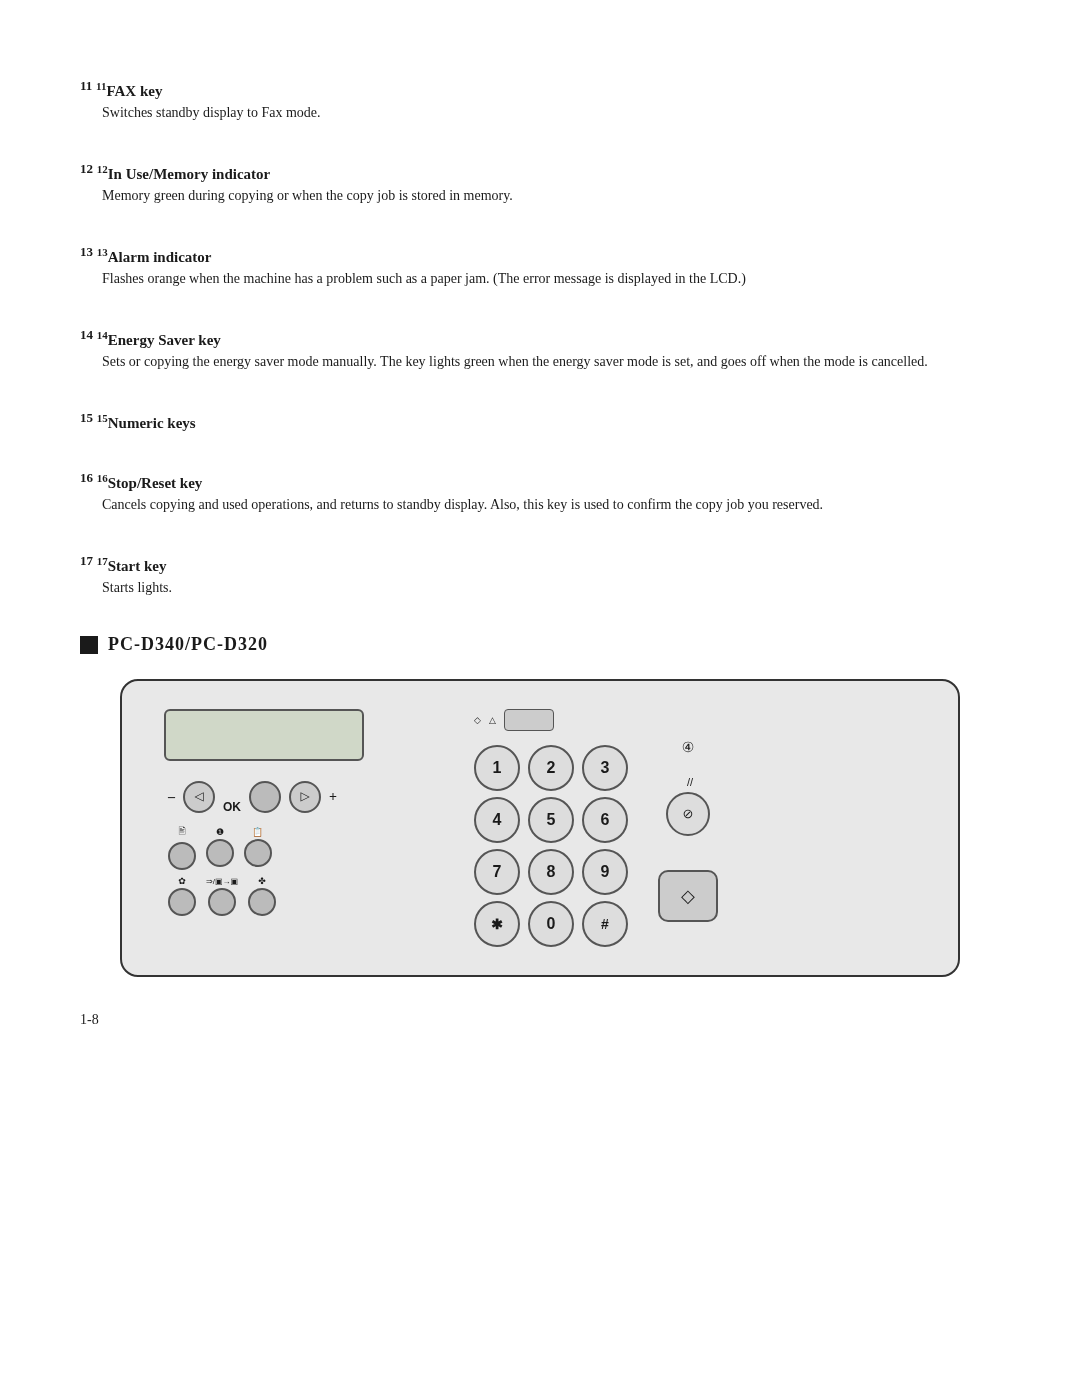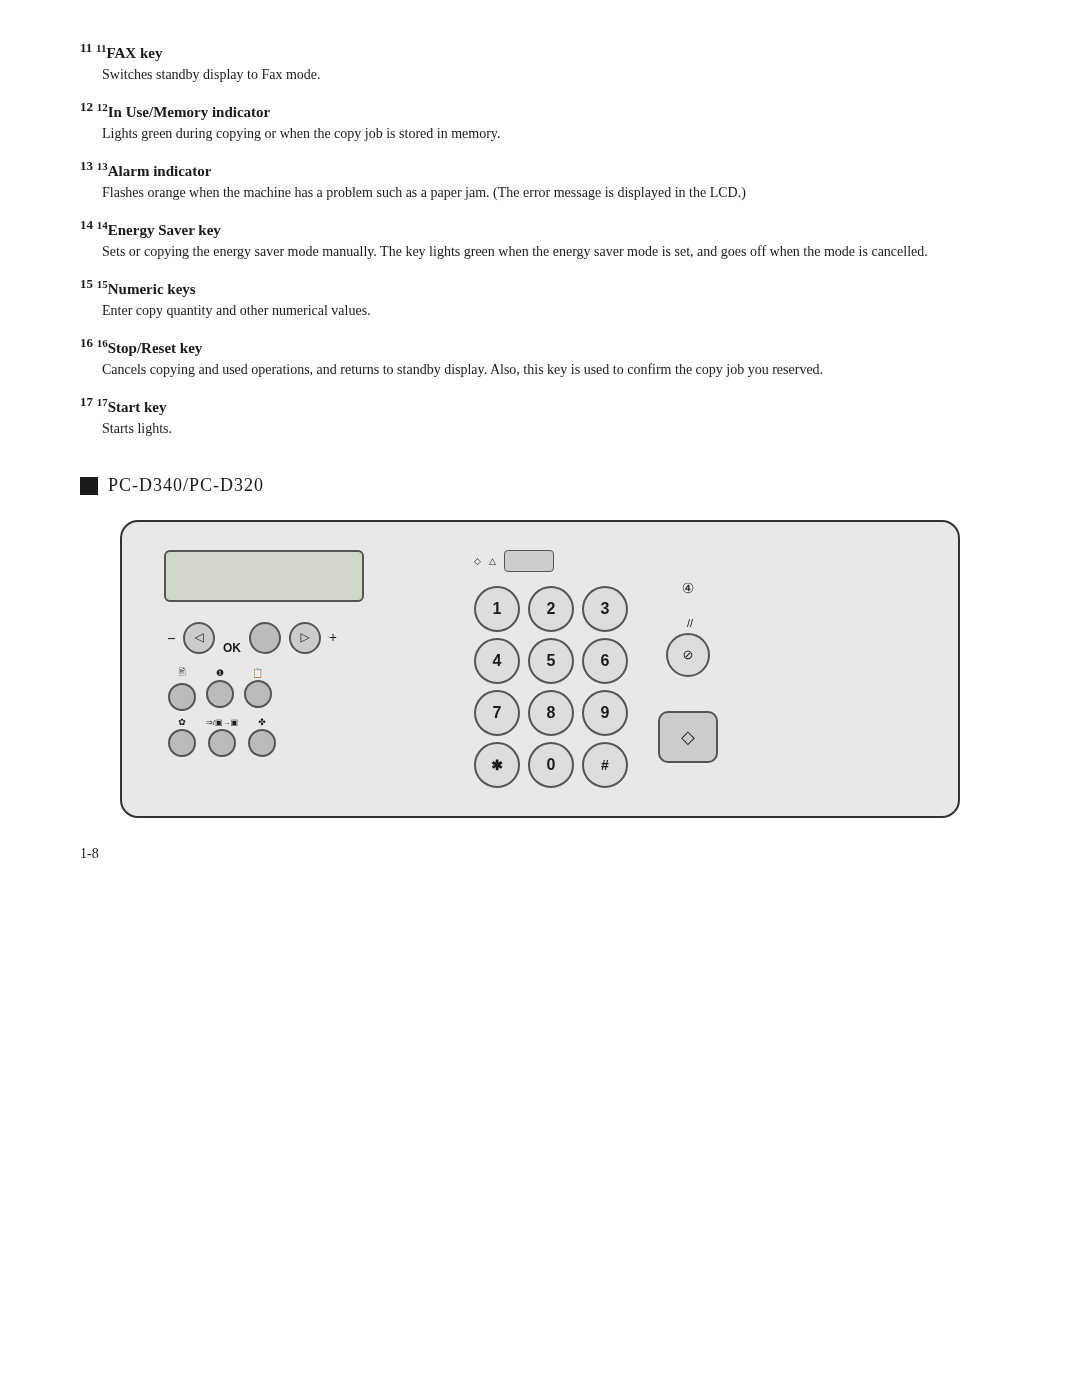--- a/index.html
+++ b/index.html
@@ -13,20 +13,21 @@
       padding: 40px 80px 60px 80px;
     }
 
     .content-section {
       max-width: 920px;
       margin: 0 auto;
     }
 
     .item-row {
       margin-bottom: 14px;
+      margin-top: 38px;
     }
 
     .item-title {
       font-weight: bold;
       display: inline;
     }
 
     .item-number {
       font-size: 13px;
       vertical-align: super;
@@ -51,21 +52,21 @@
     .section-header-bar {
       width: 18px;
       height: 18px;
       background: #1a1a1a;
       display: inline-block;
       flex-shrink: 0;
     }
 
     .section-title {
       font-size: 18px;
-      font-weight: normal;
+      font-weight: bold;
       letter-spacing: 1px;
     }
 
     
     .panel-container {
       border: 2px solid #333;
       border-radius: 18px;
       padding: 28px 32px;
       background: #e8e8e8;
       max-width: 840px;
@@ -257,57 +258,56 @@
       margin-top: 10px;
     }
 
     .slash-label {
       font-size: 11px;
       font-family: Arial, sans-serif;
       margin-left: 4px;
     }
 
     .page-number {
-      margin-top: 28px;
+      margin-top: 35px;
       font-size: 14px;
     }
   </style>
 </head>
 <body>
 
 <div class="content-section">
 
   <div class="item-row">
     <span class="item-number">11</span>
     <span class="item-title"><sup style="font-size:11px;">11</sup>FAX key</span>
     <div class="item-desc">Switches standby display to Fax mode.</div>
   </div>
 
   <div class="item-row">
     <span class="item-number">12</span>
     <span class="item-title"><sup style="font-size:11px;">12</sup>In Use/Memory indicator</span>
-    <div class="item-desc">Lights green during copying or when the copy job is stored in memory.</div>
+    <div class="item-desc">Memory green during copying or when the copy job is stored in memory.</div>
   </div>
 
   <div class="item-row">
     <span class="item-number">13</span>
     <span class="item-title"><sup style="font-size:11px;">13</sup>Alarm indicator</span>
     <div class="item-desc">Flashes orange when the machine has a problem such as a paper jam. (The error message is displayed in the LCD.)</div>
   </div>
 
   <div class="item-row">
     <span class="item-number">14</span>
     <span class="item-title"><sup style="font-size:11px;">14</sup>Energy Saver key</span>
     <div class="item-desc">Sets or copying the energy saver mode manually. The key lights green when the energy saver mode is set, and goes off when the mode is cancelled.</div>
   </div>
 
   <div class="item-row">
     <span class="item-number">15</span>
     <span class="item-title"><sup style="font-size:11px;">15</sup>Numeric keys</span>
-    <div class="item-desc">Enter copy quantity and other numerical values.</div>
   </div>
 
   <div class="item-row">
     <span class="item-number">16</span>
     <span class="item-title"><sup style="font-size:11px;">16</sup>Stop/Reset key</span>
     <div class="item-desc">Cancels copying and used operations, and returns to standby display. Also, this key is used to confirm the copy job you reserved.</div>
   </div>
 
   <div class="item-row">
     <span class="item-number">17</span>

